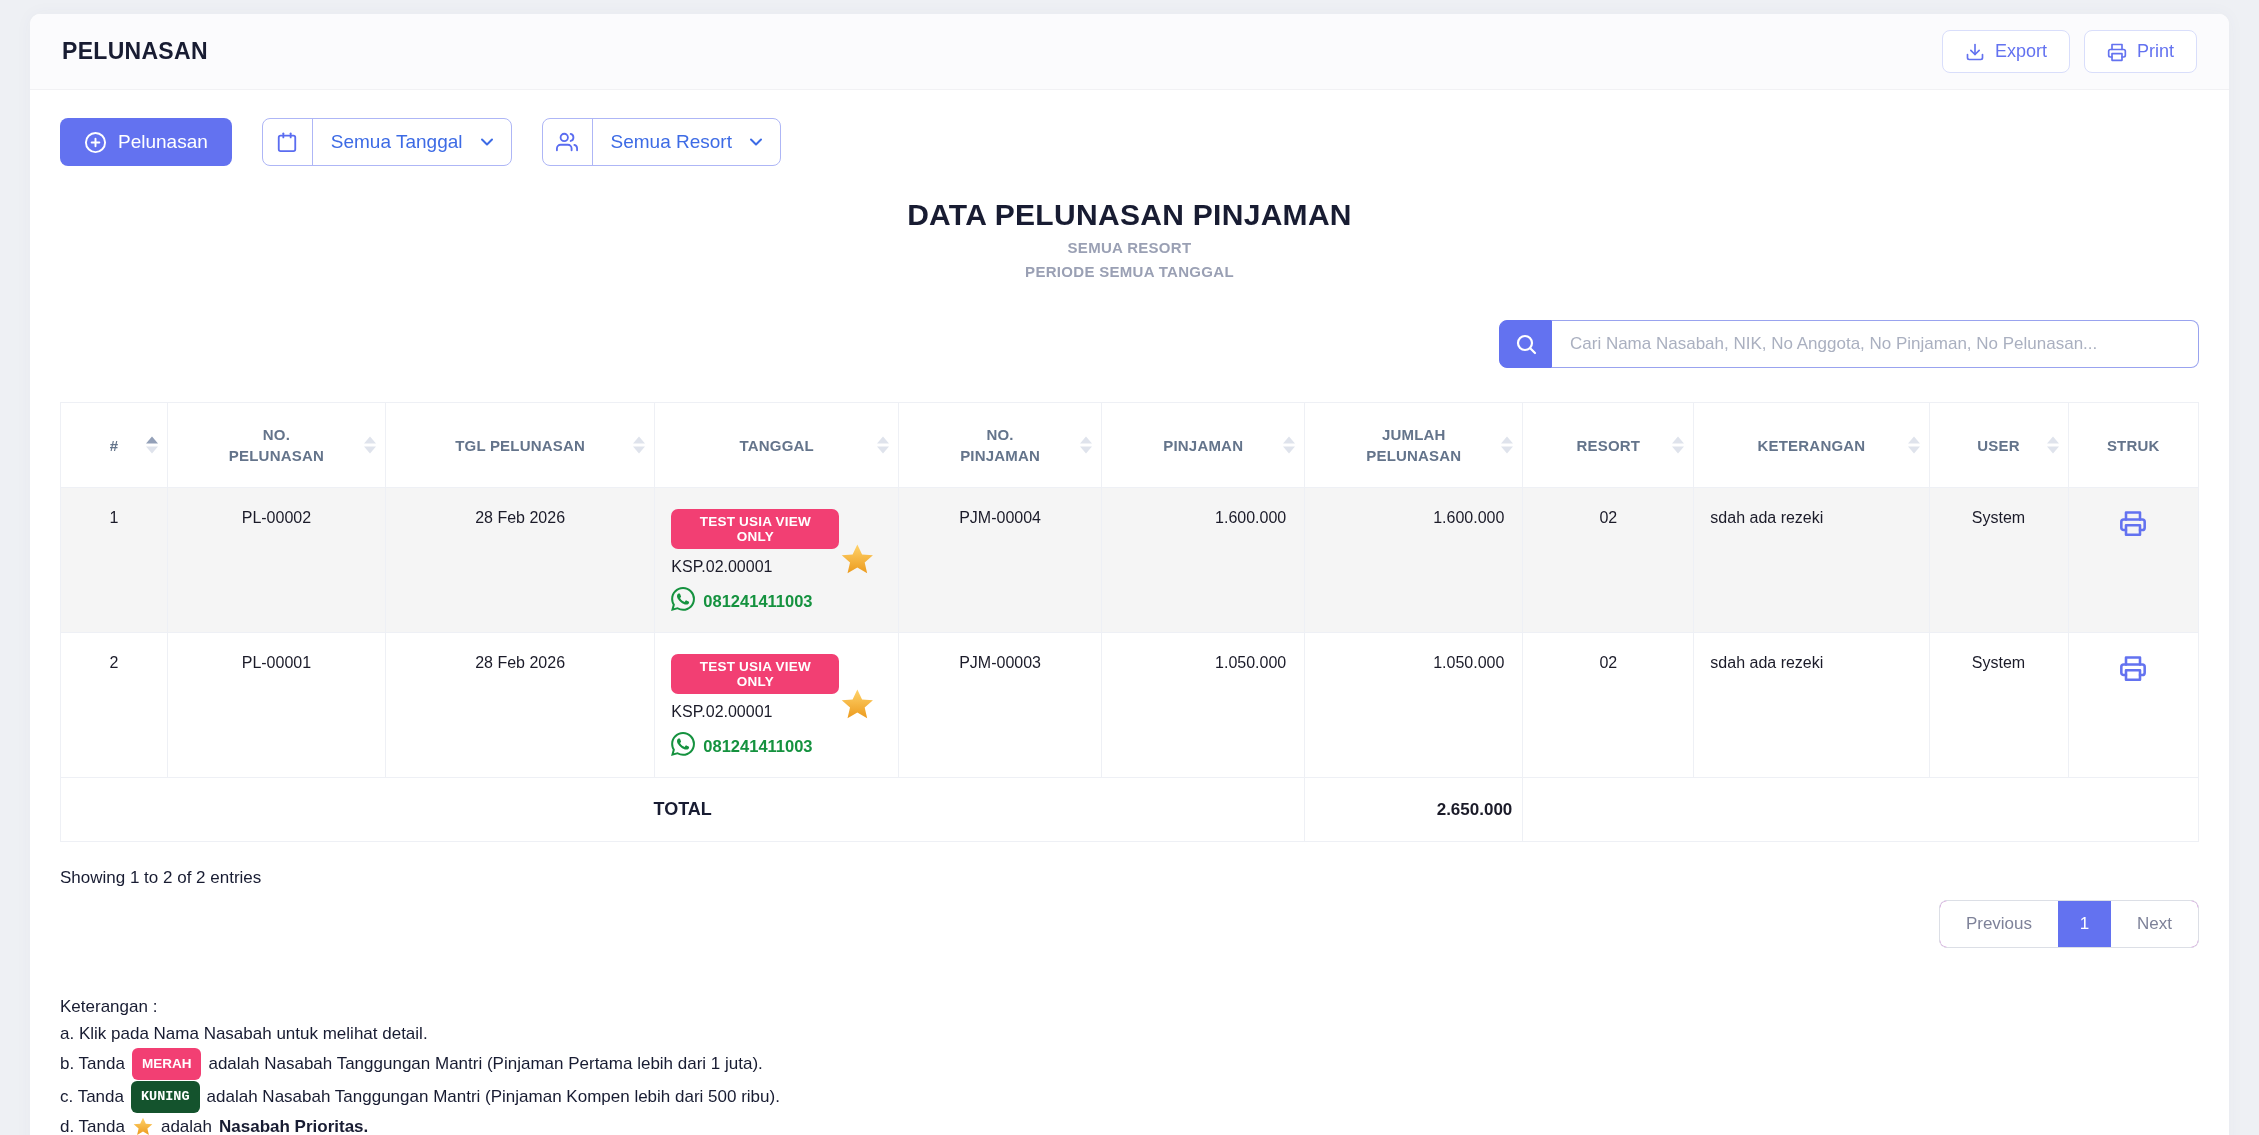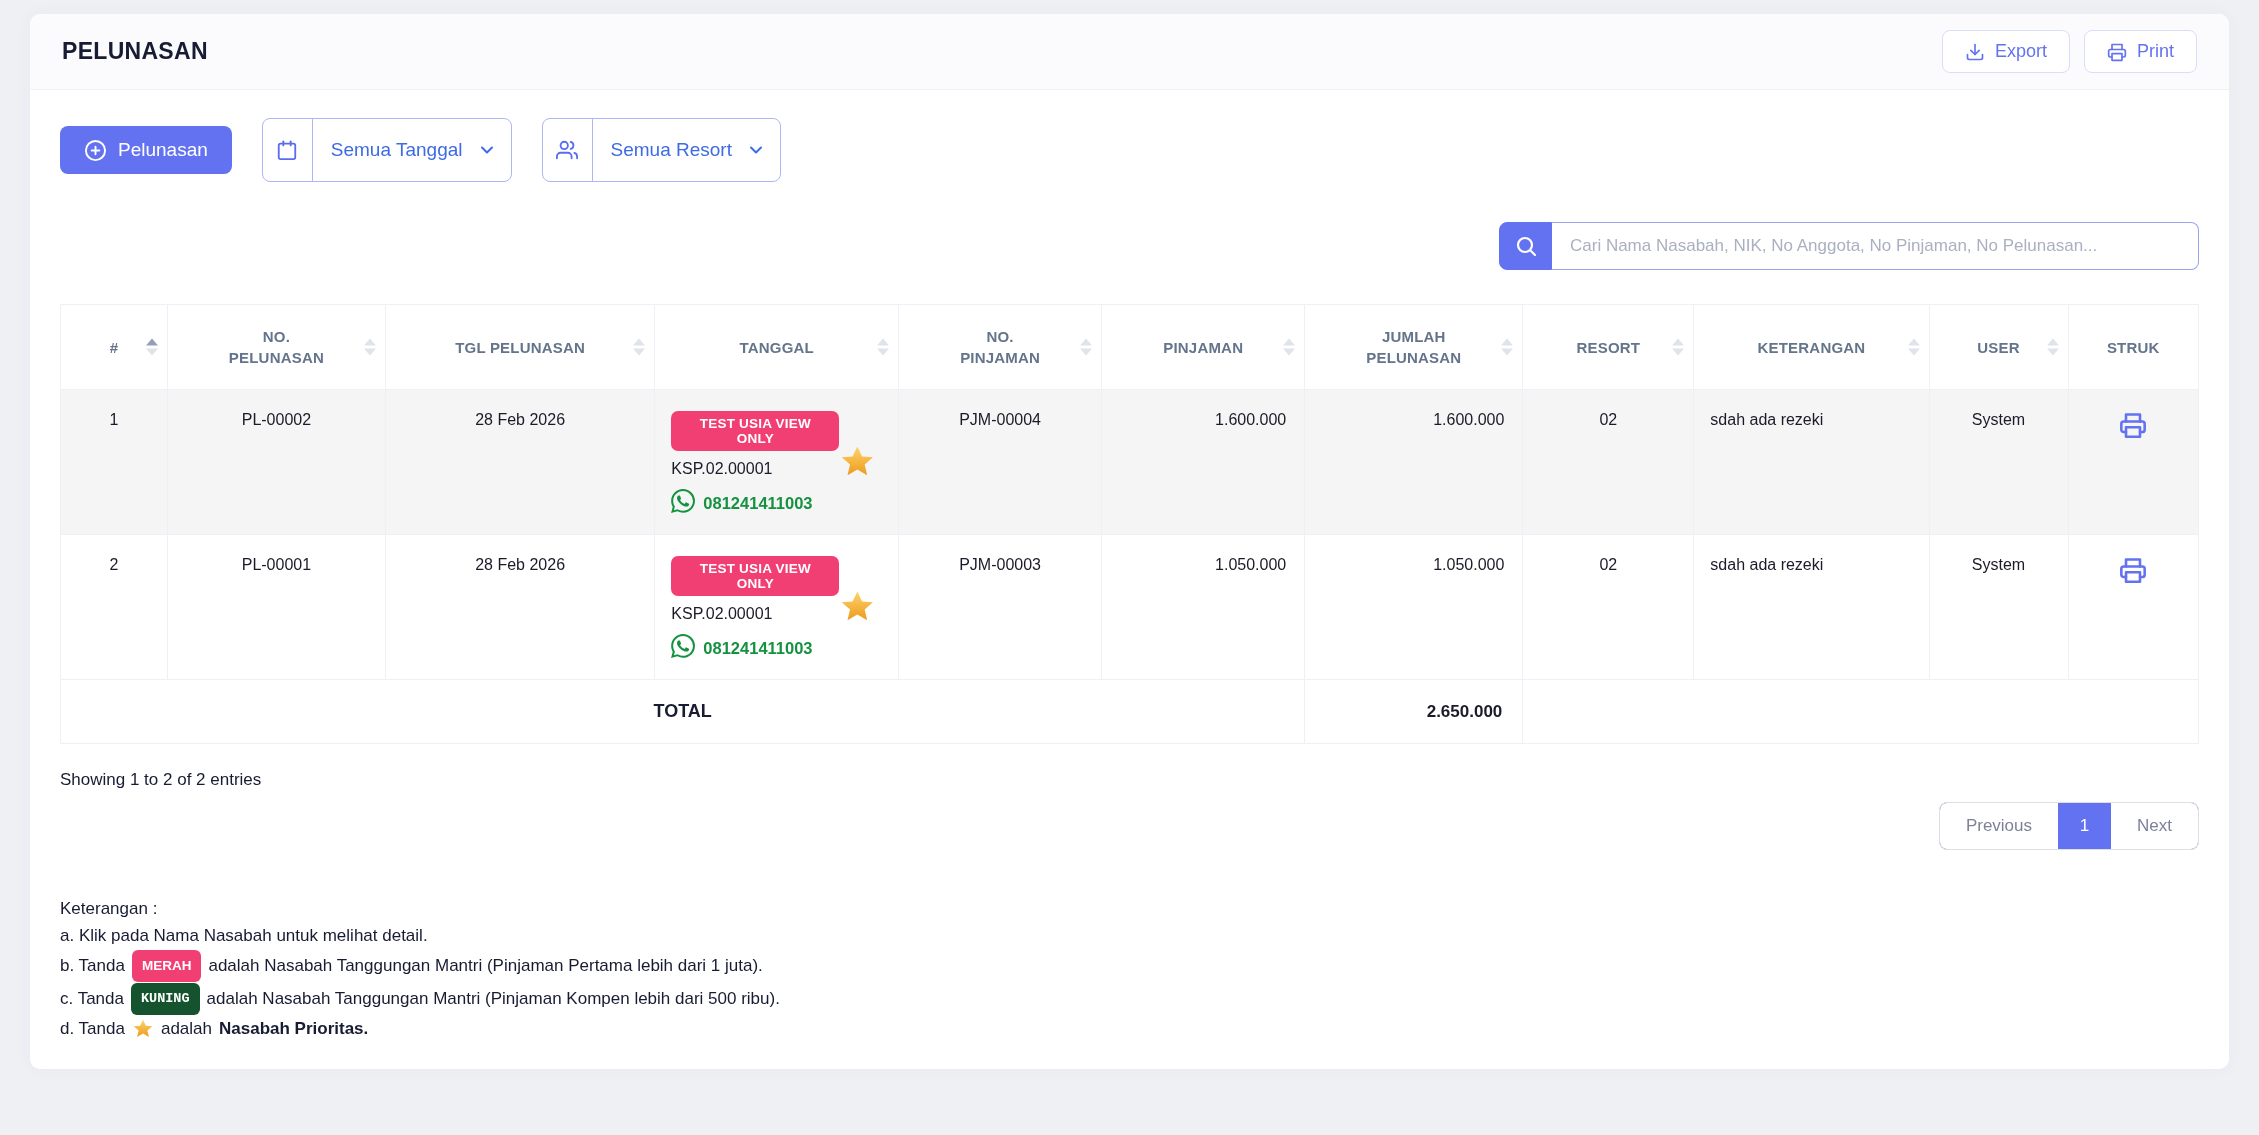--- a/index.html
+++ b/index.html
@@ -17,21 +17,21 @@
   .btn-outline svg { width:20px; height:20px; }
 
   
   .card-body { padding:28px 30px 26px; }
 
   
   .filters-row { display:flex; align-items:center; gap:30px; }
   .btn-primary { display:inline-flex; align-items:center; gap:11px; padding:0 24px; height:48px;
     background:#6372f0; border:none; border-radius:8px; color:#fff; font-size:19px; cursor:pointer; font-family:inherit; }
   .btn-primary svg { width:23px; height:23px; }
-  .dropdown { display:flex; align-items:center; height:64px; background:#fff;
+  .dropdown { display:flex; align-items:center; height:48px; background:#fff;
     border:1px solid #aeb6f6; border-radius:8px; cursor:pointer; }
   .dd-iconbox { display:flex; align-items:center; justify-content:center; width:50px; height:100%;
     border-right:1px solid #aeb6f6; color:#5a6cf0; }
   .dd-iconbox svg { width:22px; height:22px; }
   .dd-label { padding:0 14px 0 18px; color:#3d6be5; font-size:19px; }
   .dd-chevron { color:#3d6be5; margin-right:14px; display:flex; }
   .dd-chevron svg { width:20px; height:20px; }
 
   
   .report-heading { text-align:center; margin-top:32px; }
@@ -72,21 +72,21 @@
   .badge-red { display:inline-block; background:#f23f73; color:#fff; font-size:13.5px; font-weight:700;
     padding:5px 11px; border-radius:7px; letter-spacing:.2px; }
   .member-no { margin-top:9px; font-size:16px; color:#1b1b29; }
   .phone-line { margin-top:11px; display:flex; align-items:flex-end; gap:8px; color:#15923f; font-weight:700; font-size:16.5px; }
   .phone-line svg { width:24px; height:24px; }
   .star { width:38px; height:38px; margin-right:12px; }
 
   .print-icon-btn { background:none; border:none; color:#6372f0; cursor:pointer; }
   .print-icon-btn svg { width:28px; height:28px; }
 
-  tr.total-row td { padding:21px 20px; vertical-align:middle; background:#fff; }
+  tr.total-row td { padding:21px 10px; vertical-align:middle; background:#fff; }
   .total-label { font-weight:700; font-size:18px; color:#181c32; }
   .total-value { font-weight:700; font-size:17px; }
 
   
   .showing { margin-top:26px; font-size:17px; color:#181c32; }
   .pagination-row { display:flex; justify-content:flex-end; margin-top:12px; }
   .pagination { display:flex; border:1px solid #dcdfe6; border-radius:8px; overflow:hidden; background:#a21caf; }
   .page-item { padding:13px 26px; font-size:17px; color:#7e8299; cursor:pointer; background:#fff; border:none; font-family:inherit; }
   .page-item.active { background:#6372f0; color:#fff; min-width:53px; text-align:center; padding:13px 0; }
 
@@ -180,20 +180,25 @@
         </span>
         <span class="dd-label">Semua Resort</span>
         <span class="dd-chevron">
           <svg viewBox="0 0 24 24" fill="none" stroke="currentColor" stroke-width="2.4" stroke-linecap="round" stroke-linejoin="round">
               <polyline points="6 9 12 15 18 9"></polyline>
             </svg>
         </span>
       </div>
     </div>
 
+    <div class="report-heading">
+      <div class="report-title">DATA PELUNASAN PINJAMAN</div>
+      <div class="report-sub">SEMUA RESORT</div>
+      <div class="report-sub">PERIODE SEMUA TANGGAL</div>
+    </div>
 
     <div class="search-row">
       <div class="search-group">
         <button class="search-btn">
           <span style="display:flex">
             <svg viewBox="0 0 24 24" fill="none" stroke="currentColor" stroke-width="2.2" stroke-linecap="round">
                 <circle cx="11" cy="11" r="7"></circle>
                 <line x1="21" y1="21" x2="16.2" y2="16.2"></line>
               </svg>
           </span>

